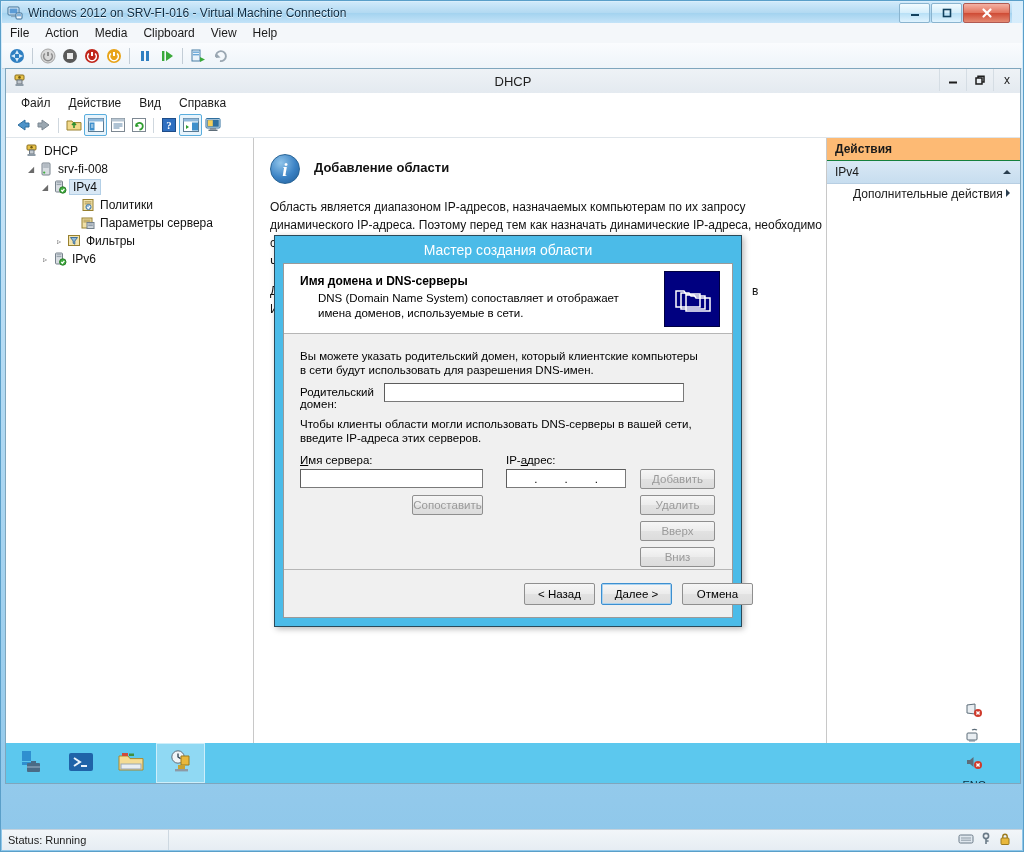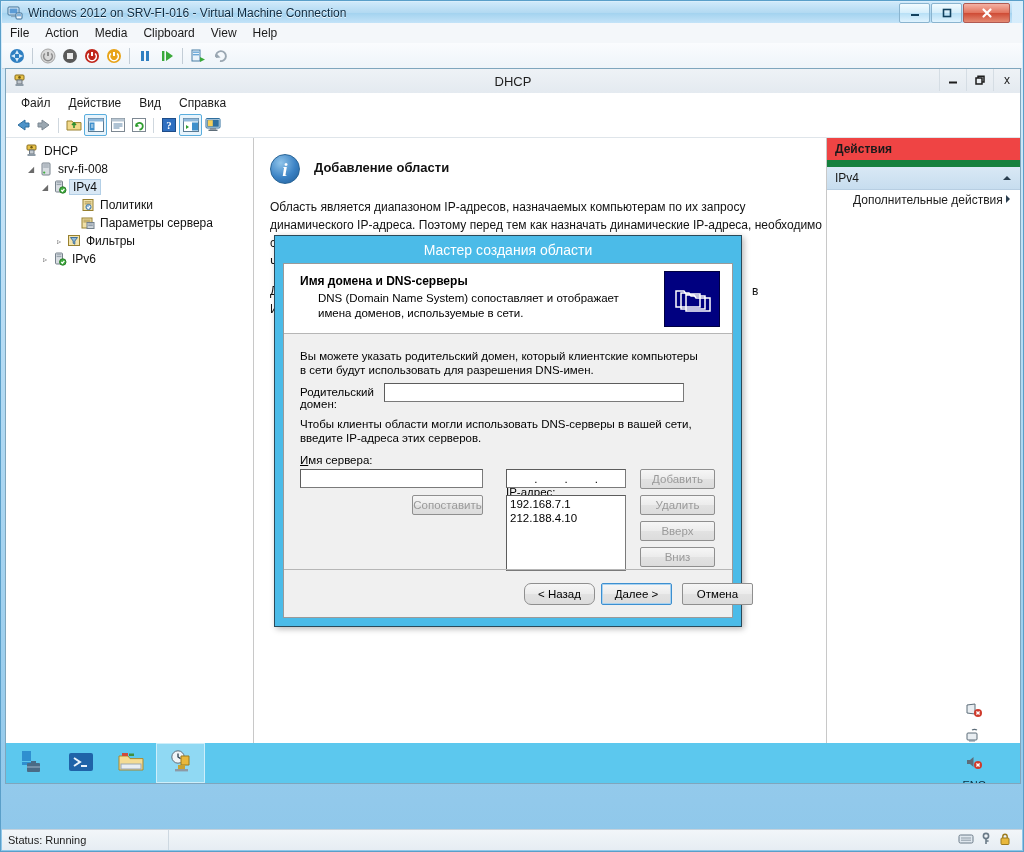--- a/index.html
+++ b/index.html
@@ -270,22 +270,22 @@
     font-family: "Liberation Sans", sans-serif;
   }
   .w-btn.disabled { color: #9a9a9a; }
   .w-btn.default { border: 1px solid #3c8fd0; box-shadow: 0 0 0 1px #a9d2f0 inset; }
   .u { text-decoration: underline; }
 
   
   #actions-head {
     height: 22px; display: flex; align-items: center;
     padding-left: 8px; font-size: 12px; font-weight: bold; color: #1a1a1a;
-    border-bottom: 7px solid #15803d;
-    background: #ef4444;
+    border-bottom: 1px solid #15803d;
+    background: #fdba74;
   }
   #actions-group {
     height: 22px; display: flex; align-items: center;
     padding: 0 8px; font-size: 12px; color: #1a1a1a;
     background: linear-gradient(to bottom, #d9e8f5 0%, #c7ddef 100%);
     border-bottom: 1px solid #b7cee2;
     justify-content: space-between;
   }
   .act-item {
     height: 20px; display: flex; align-items: center; justify-content: space-between;
@@ -695,59 +695,55 @@
               <div class="w-label" style="left:16px; top:62px;">домен:</div>
               <input class="w-input" style="left: 100px; top: 48px; width: 300px; height: 19px;" value="">
 
               <div class="w-text" style="left:16px; top:82px; width:404px;">Чтобы клиенты области могли использовать DNS-серверы в вашей сети, введите IP-адреса этих серверов.</div>
 
               <div class="w-label" style="left:16px; top:118px;">
                 <span class="u">И</span><span>мя сервера:</span>
               </div>
               <input class="w-input" style="left: 16px; top: 134px; width: 183px; height: 19px;" value="">
 
-              <div class="w-label" style="left:222px; top:118px;margin-top:32px;">
+              <div class="w-label" style="left:222px; top:118px;">
                 IP-<span class="u">а</span>дрес:
               </div>
               <div class="w-ipbox" style="left:222px; top:134px; width:120px; height:19px;">
                 <span class="seg"></span>
                 <span class="dot">.</span>
                 <span class="seg"></span>
                 <span class="dot">.</span>
                 <span class="seg"></span>
                 <span class="dot">.</span>
                 <span class="seg"></span>
               </div>
 
               <div class="w-btn disabled" style="left:128px; top:160px; width:71px; height:20px;">
                 <span>Сопоставить</span>
               </div>
 
-              <div class="w-list" style="left:222px; top:160px; width:120px; height:76px;">
-                <div>192.168.7.1</div>
-                <div>212.188.4.10</div>
-              </div>
 
               <div class="w-btn disabled" style="left:356px; top:134px; width:75px; height:20px;">
                 <span>Добавить</span>
               </div>
               <div class="w-btn disabled" style="left:356px; top:160px; width:75px; height:20px;">
                 <span>Удалить</span>
               </div>
               <div class="w-btn disabled" style="left:356px; top:186px; width:75px; height:20px;">
                 <span>Вверх</span>
               </div>
               <div class="w-btn disabled" style="left:356px; top:212px; width:75px; height:20px;">
                 <span>Вниз</span>
               </div>
 
             </div>
 
             <div id="wiz-footer">
-              <div class="w-btn" style="left:240px; top:13px; width:71px; height:22px;border-radius:7px;">
+              <div class="w-btn" style="left:240px; top:13px; width:71px; height:22px;">
                 <span>&lt; Назад</span>
               </div>
               <div class="w-btn default" style="left:317px; top:13px; width:71px; height:22px;">
                 <span>Далее &gt;</span>
               </div>
               <div class="w-btn" style="left:398px; top:13px; width:71px; height:22px;">
                 <span>Отмена</span>
               </div>
             </div>
 

